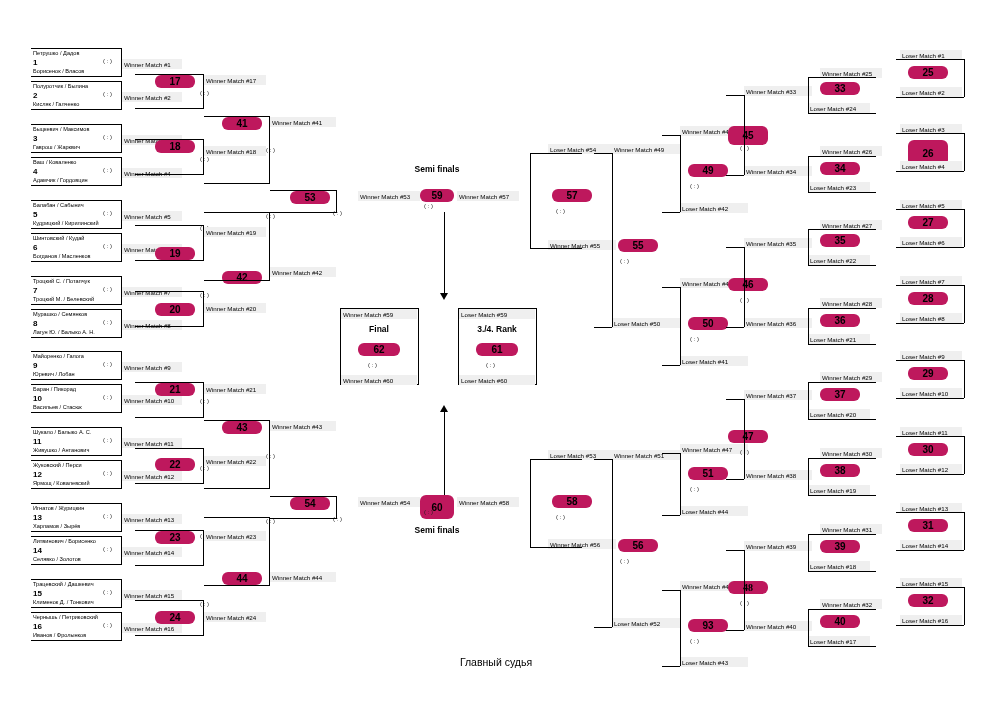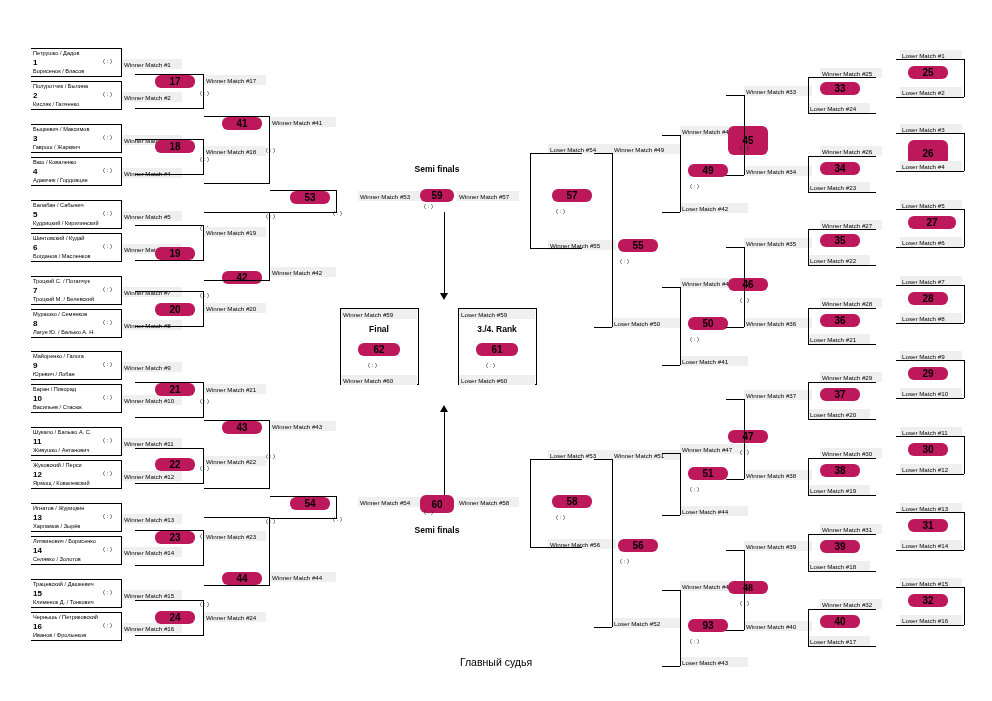--- a/index.html
+++ b/index.html
@@ -325,21 +325,21 @@
   <div class="lbl" style="left:358px;top:191px;width:62px;height:10px;">Winner Match #53</div>
   <div class="lbl" style="left:358px;top:497px;width:62px;height:10px;">Winner Match #54</div>
 
   <div class="sect" style="left:392px;top:164px;width:90px;">Semi finals</div>
   <div class="sect" style="left:392px;top:525px;width:90px;">Semi finals</div>
 
   <div class="num" style="left:420px;top:189px;width:34px;height:13px;">59</div>
   <div class="score" style="left:424px;top:203px;">( : )</div>
   <div class="lbl" style="left:457px;top:191px;width:62px;height:10px;">Winner Match #57</div>
 
-  <div class="num" style="left:420px;top:495px;width:34px;height:18px;">60</div>
+  <div class="num" style="left:420px;top:495px;width:34px;height:24px;">60</div>
   <div class="score" style="left:424px;top:509px;">( : )</div>
   <div class="lbl" style="left:457px;top:497px;width:62px;height:10px;">Winner Match #58</div>
 
   <div class="ln vl" style="left:444px;top:212px;height:85px;"></div>
   <div class="arrow down" style="left:440px;top:293px;"></div>
   <div class="ln vl" style="left:444px;top:412px;height:83px;"></div>
   <div class="arrow up" style="left:440px;top:405px;"></div>
 
   <div class="ln hl" style="left:340px;top:308px;width:78px;"></div>
   <div class="ln hl" style="left:340px;top:384px;width:78px;"></div>
@@ -419,21 +419,21 @@
 
   <div class="lbl" style="left:680px;top:581px;width:68px;height:10px;">Winner Match #48</div>
   <div class="num" style="left:688px;top:619px;width:40px;height:13px;">93</div>
   <div class="score" style="left:690px;top:638px;">( : )</div>
   <div class="lbl" style="left:680px;top:657px;width:68px;height:10px;">Loser Match #43</div>
   <div class="ln vl" style="left:680px;top:590px;height:76px;"></div>
   <div class="ln hl" style="left:662px;top:590px;width:18px;"></div>
   <div class="ln hl" style="left:662px;top:666px;width:18px;"></div>
 
   <div class="lbl" style="left:744px;top:86px;width:68px;height:10px;">Winner Match #33</div>
-  <div class="num" style="left:728px;top:126px;width:40px;height:29px;">45</div>
+  <div class="num" style="left:728px;top:126px;width:40px;height:19px;">45</div>
   <div class="score" style="left:740px;top:145px;">( : )</div>
   <div class="lbl" style="left:744px;top:166px;width:68px;height:10px;">Winner Match #34</div>
   <div class="ln vl" style="left:744px;top:95px;height:80px;"></div>
   <div class="ln hl" style="left:726px;top:95px;width:18px;"></div>
   <div class="ln hl" style="left:726px;top:175px;width:18px;"></div>
 
   <div class="lbl" style="left:744px;top:238px;width:68px;height:10px;">Winner Match #35</div>
   <div class="num" style="left:728px;top:278px;width:40px;height:13px;">46</div>
   <div class="score" style="left:740px;top:297px;">( : )</div>
   <div class="lbl" style="left:744px;top:318px;width:68px;height:10px;">Winner Match #36</div>
@@ -521,21 +521,21 @@
   <div class="ln hl" style="left:896px;top:97px;width:68px;"></div>
 
   <div class="lbl" style="left:900px;top:124px;width:62px;height:10px;">Loser Match #3</div>
   <div class="num" style="left:908px;top:140px;width:40px;height:26px;">26</div>
   <div class="lbl" style="left:900px;top:161px;width:62px;height:10px;">Loser Match #4</div>
   <div class="ln vl" style="left:964px;top:133px;height:38px;"></div>
   <div class="ln hl" style="left:896px;top:133px;width:68px;"></div>
   <div class="ln hl" style="left:896px;top:171px;width:68px;"></div>
 
   <div class="lbl" style="left:900px;top:200px;width:62px;height:10px;">Loser Match #5</div>
-  <div class="num" style="left:908px;top:216px;width:48px;height:13px;">27</div>
+  <div class="num" style="left:908px;top:216px;width:40px;height:13px;">27</div>
   <div class="lbl" style="left:900px;top:237px;width:62px;height:10px;">Loser Match #6</div>
   <div class="ln vl" style="left:964px;top:209px;height:38px;"></div>
   <div class="ln hl" style="left:896px;top:209px;width:68px;"></div>
   <div class="ln hl" style="left:896px;top:247px;width:68px;"></div>
 
   <div class="lbl" style="left:900px;top:276px;width:62px;height:10px;">Loser Match #7</div>
   <div class="num" style="left:908px;top:292px;width:40px;height:13px;">28</div>
   <div class="lbl" style="left:900px;top:313px;width:62px;height:10px;">Loser Match #8</div>
   <div class="ln vl" style="left:964px;top:285px;height:38px;"></div>
   <div class="ln hl" style="left:896px;top:285px;width:68px;"></div>

